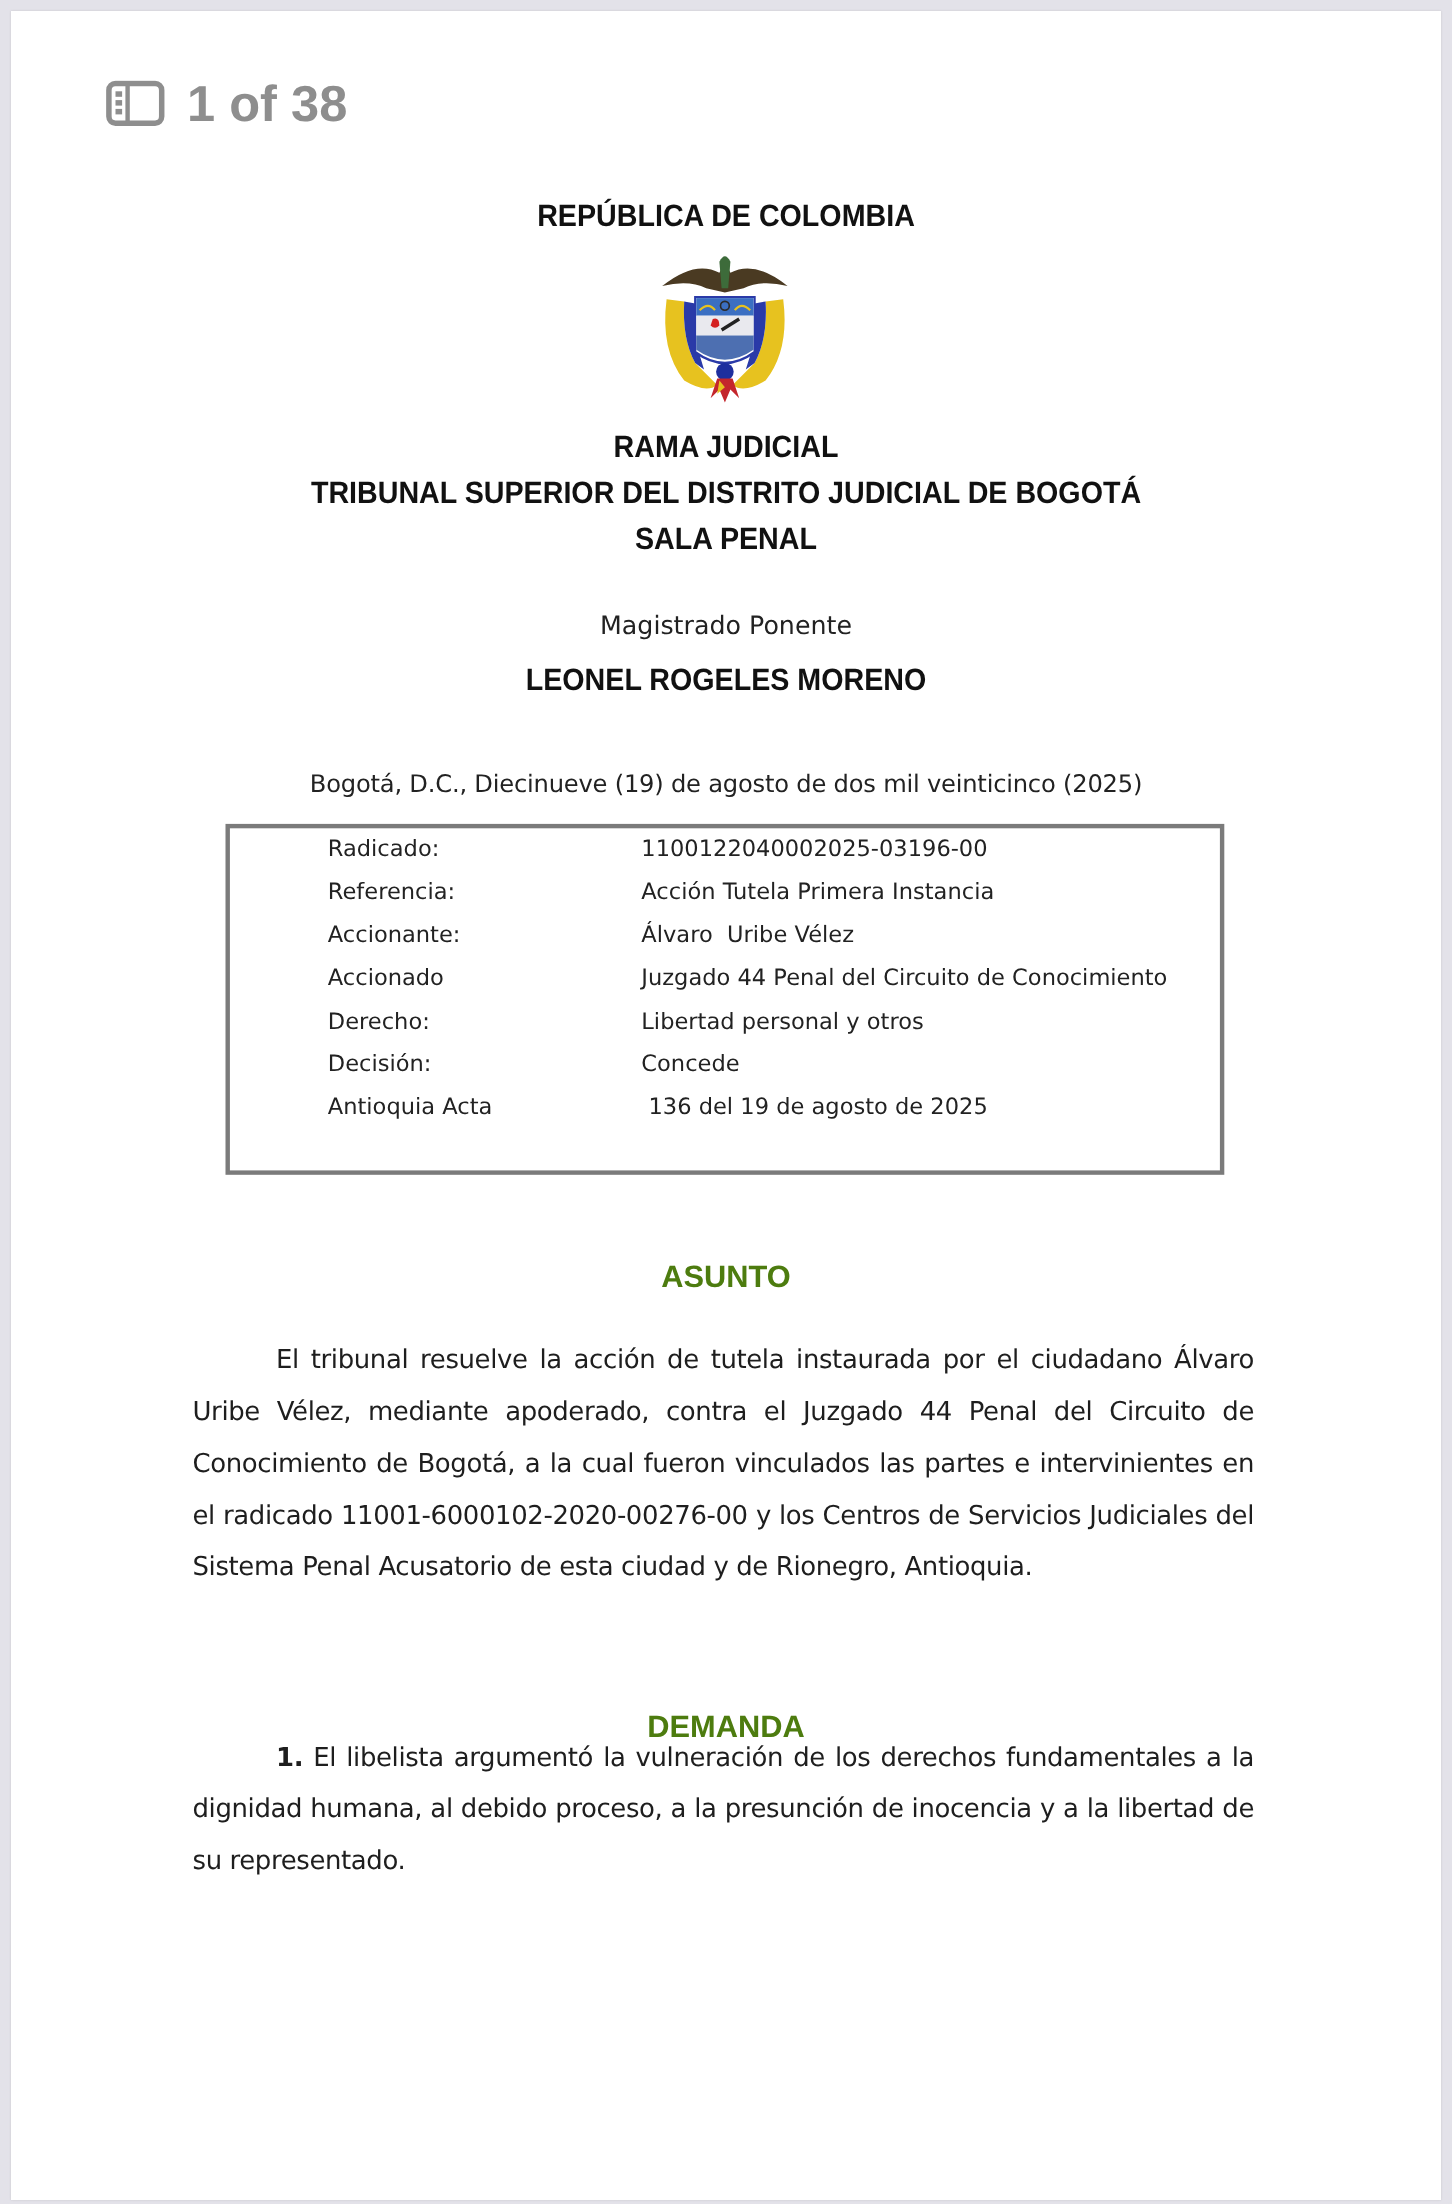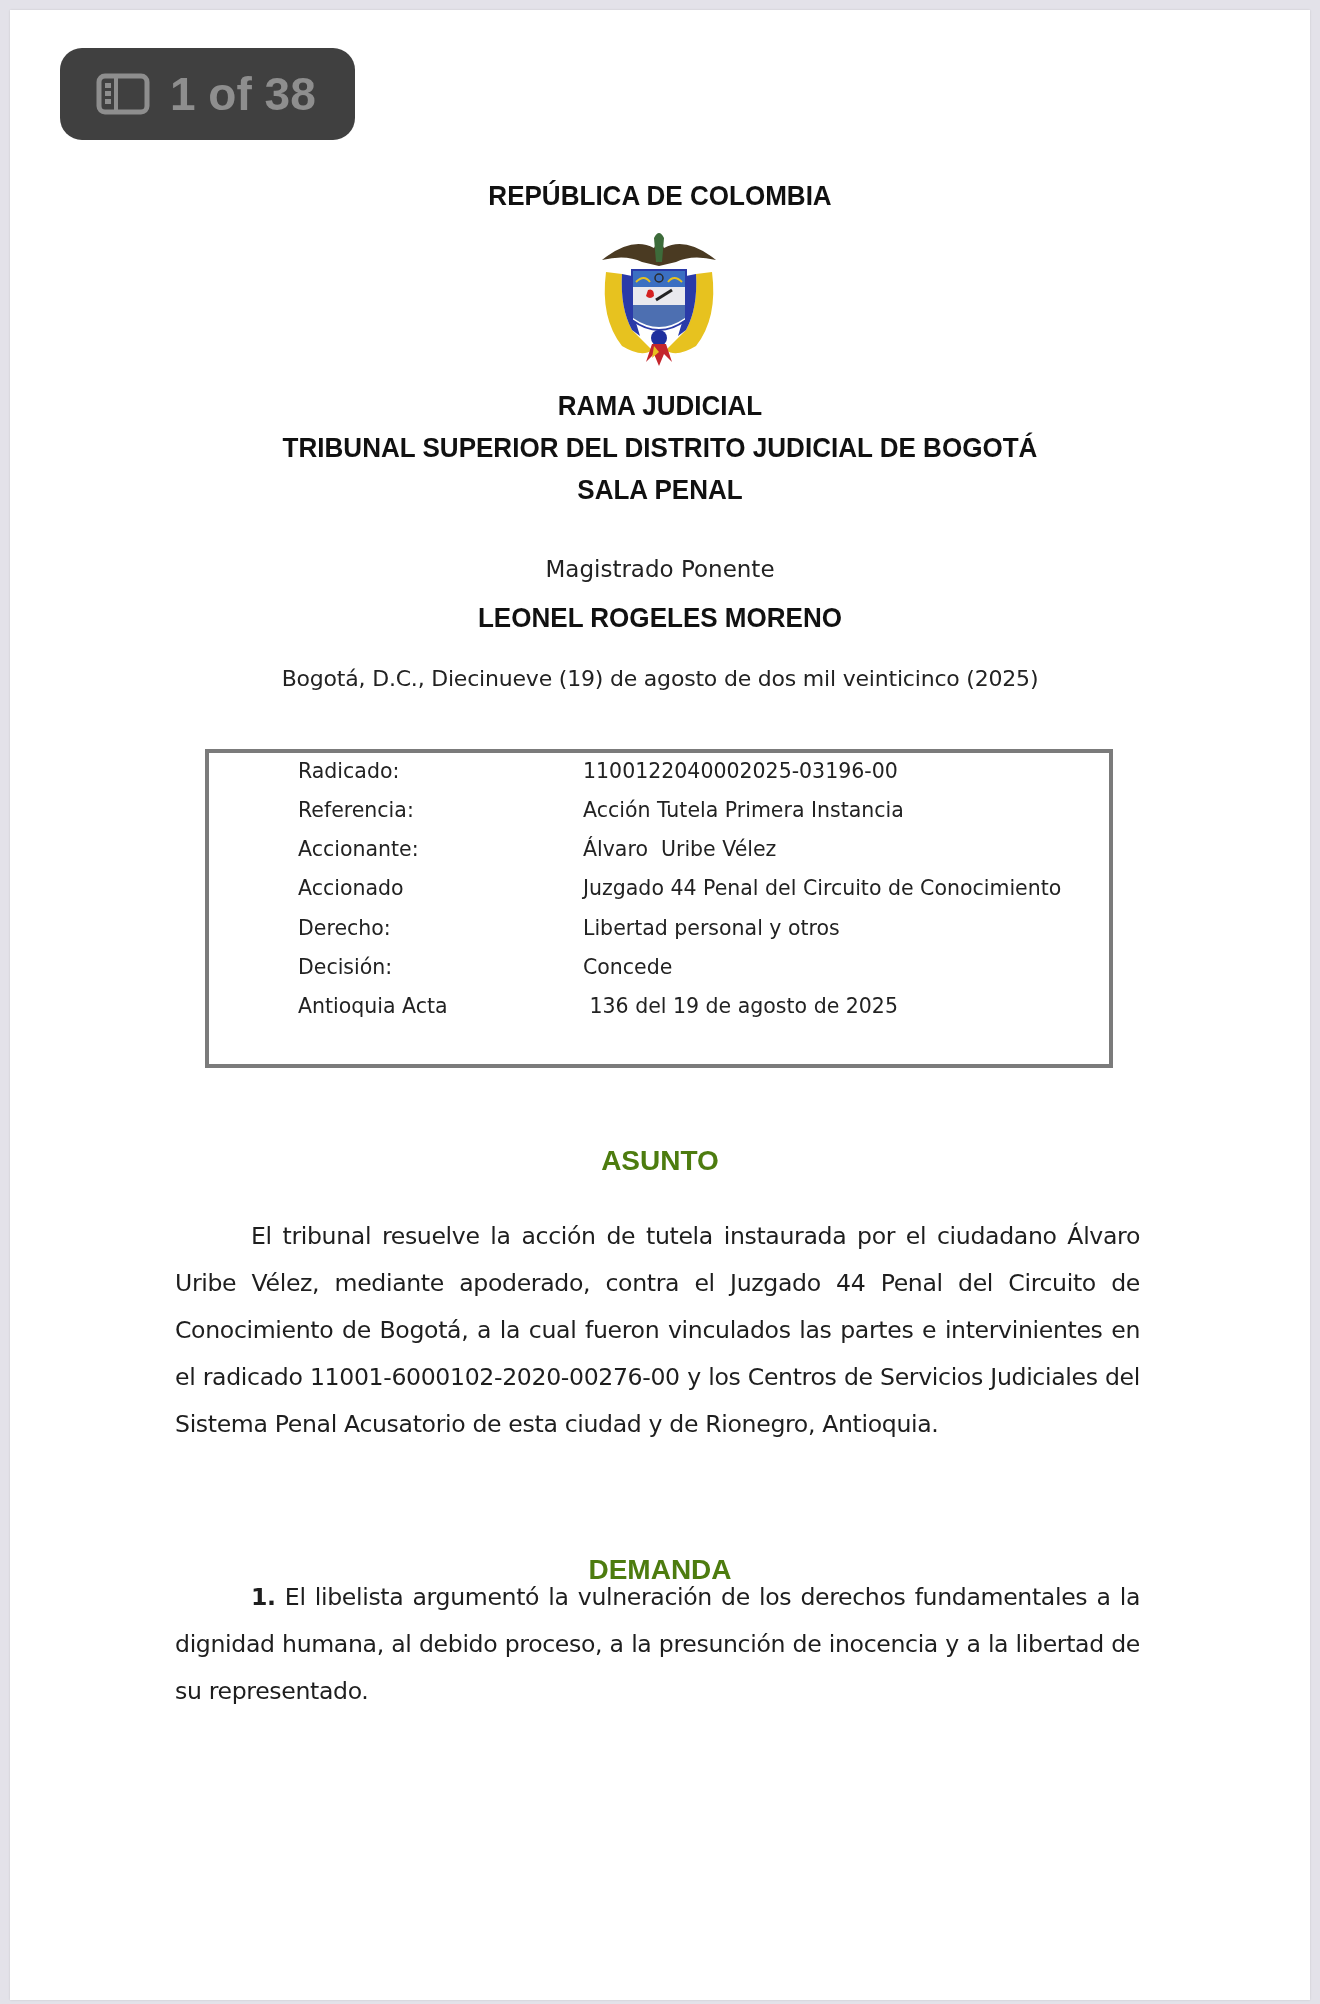--- a/index.html
+++ b/index.html
@@ -12,21 +12,21 @@
   }
   .page {
     position: absolute; left: 10px; top: 10px;
     width: 1300px; height: 1990px;
     background: #ffffff;
     box-shadow: 0 0 2px rgba(0,0,0,0.12);
   }
   .pager {
     position: absolute; left: 60px; top: 48px;
     width: 295px; height: 92px;
-    background: #404040; border-radius: 22px;
+    background: #ffffff; border-radius: 22px;
     display: flex; align-items: center;
   }
   .pager .icon { position: absolute; left: 36px; top: 25px; width: 54px; height: 42px; }
   .pager .label {
     position: absolute; left: 110px; top: 22px;
     font-family: "Liberation Sans", sans-serif;
     font-size: 46px; font-weight: bold; color: #8e8e8e; letter-spacing: 0px;
     line-height: 48px;
   }
   .abs { position: absolute; }
@@ -100,21 +100,21 @@
   <path d="M62 118 L60 130 L67 124 Z" fill="#e7c21f"></path>
 </svg>
 
 <div class="abs center hdr" style="top:390px;">RAMA JUDICIAL</div>
 <div class="abs center hdr" style="top:432px;">TRIBUNAL SUPERIOR DEL DISTRITO JUDICIAL DE BOGOTÁ</div>
 <div class="abs center hdr" style="top:474px;">SALA PENAL</div>
 
 <div class="abs center sub" style="top:555px;">Magistrado Ponente</div>
 <div class="abs center hdr" style="top:602px;">LEONEL ROGELES MORENO</div>
 
-<div class="abs center sub" style="top:665px; font-size:22px; letter-spacing:-0.2px;">Bogotá, D.C., Diecinueve (19) de agosto de dos mil veinticinco (2025)</div>
+<div class="abs center sub" style="top:700px; font-size:22px; letter-spacing:-0.2px;">Bogotá, D.C., Diecinueve (19) de agosto de dos mil veinticinco (2025)</div>
 
 <div class="box">
   <div class="row" style="top:6px;">
     <span class="k">Radicado:</span>
     <span class="v">1100122040002025-03196-00</span>
   </div>
   <div class="row" style="top:45px;">
     <span class="k">Referencia:</span>
     <span class="v">Acción Tutela Primera Instancia</span>
   </div>

